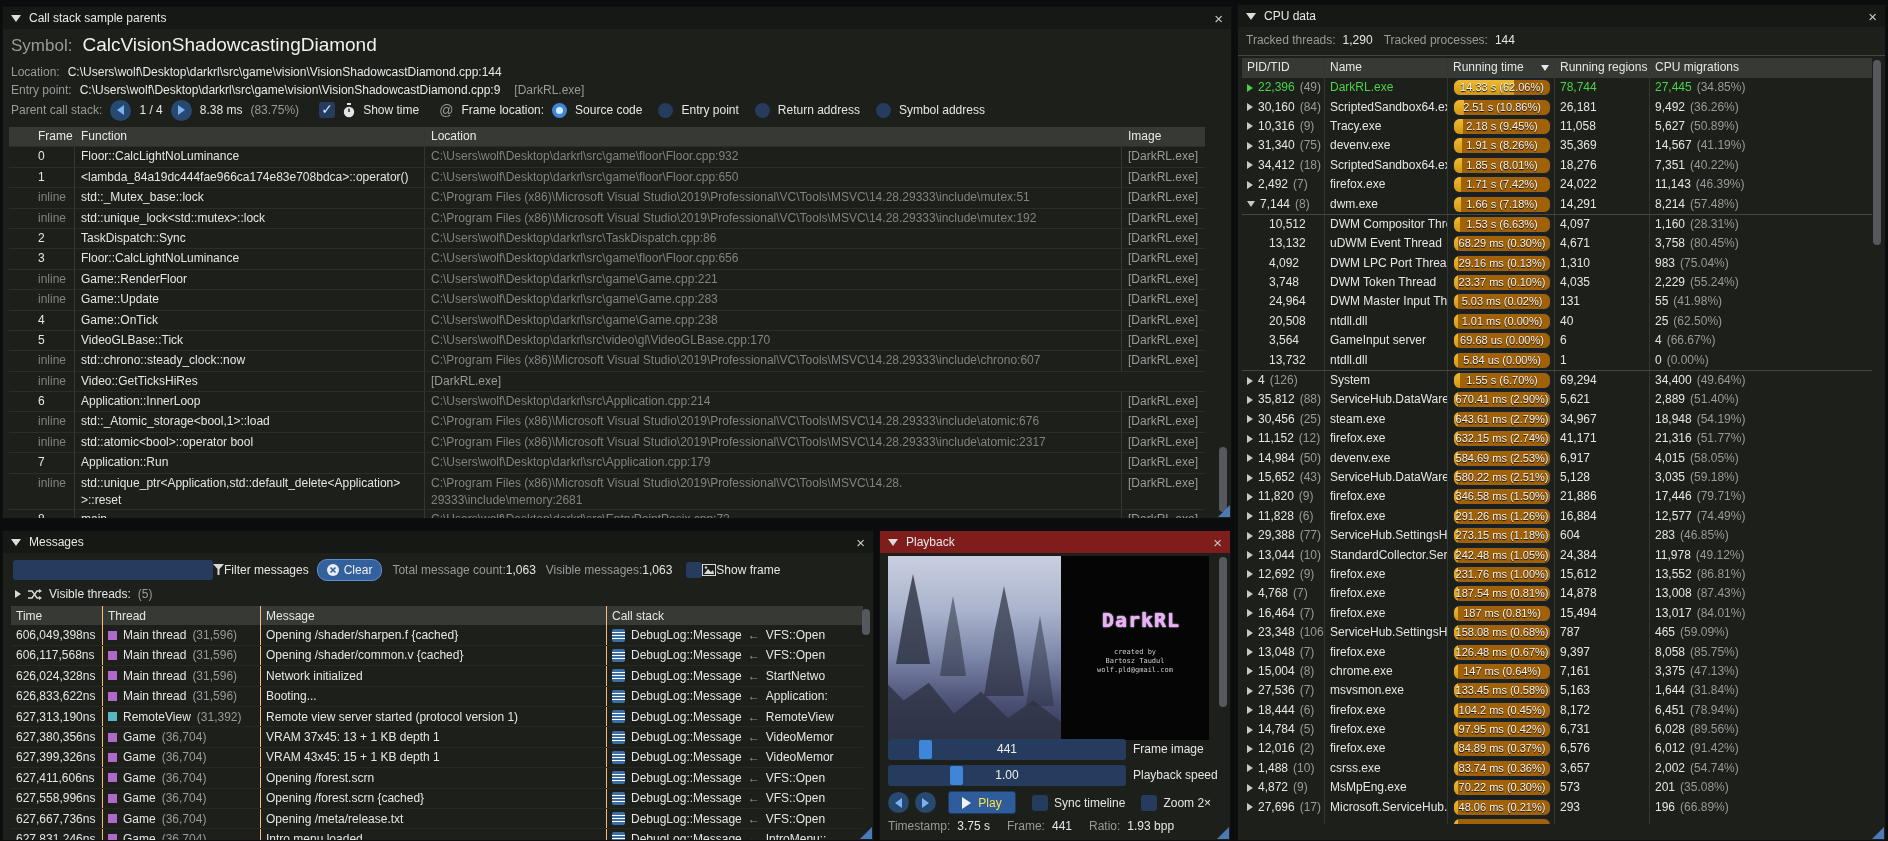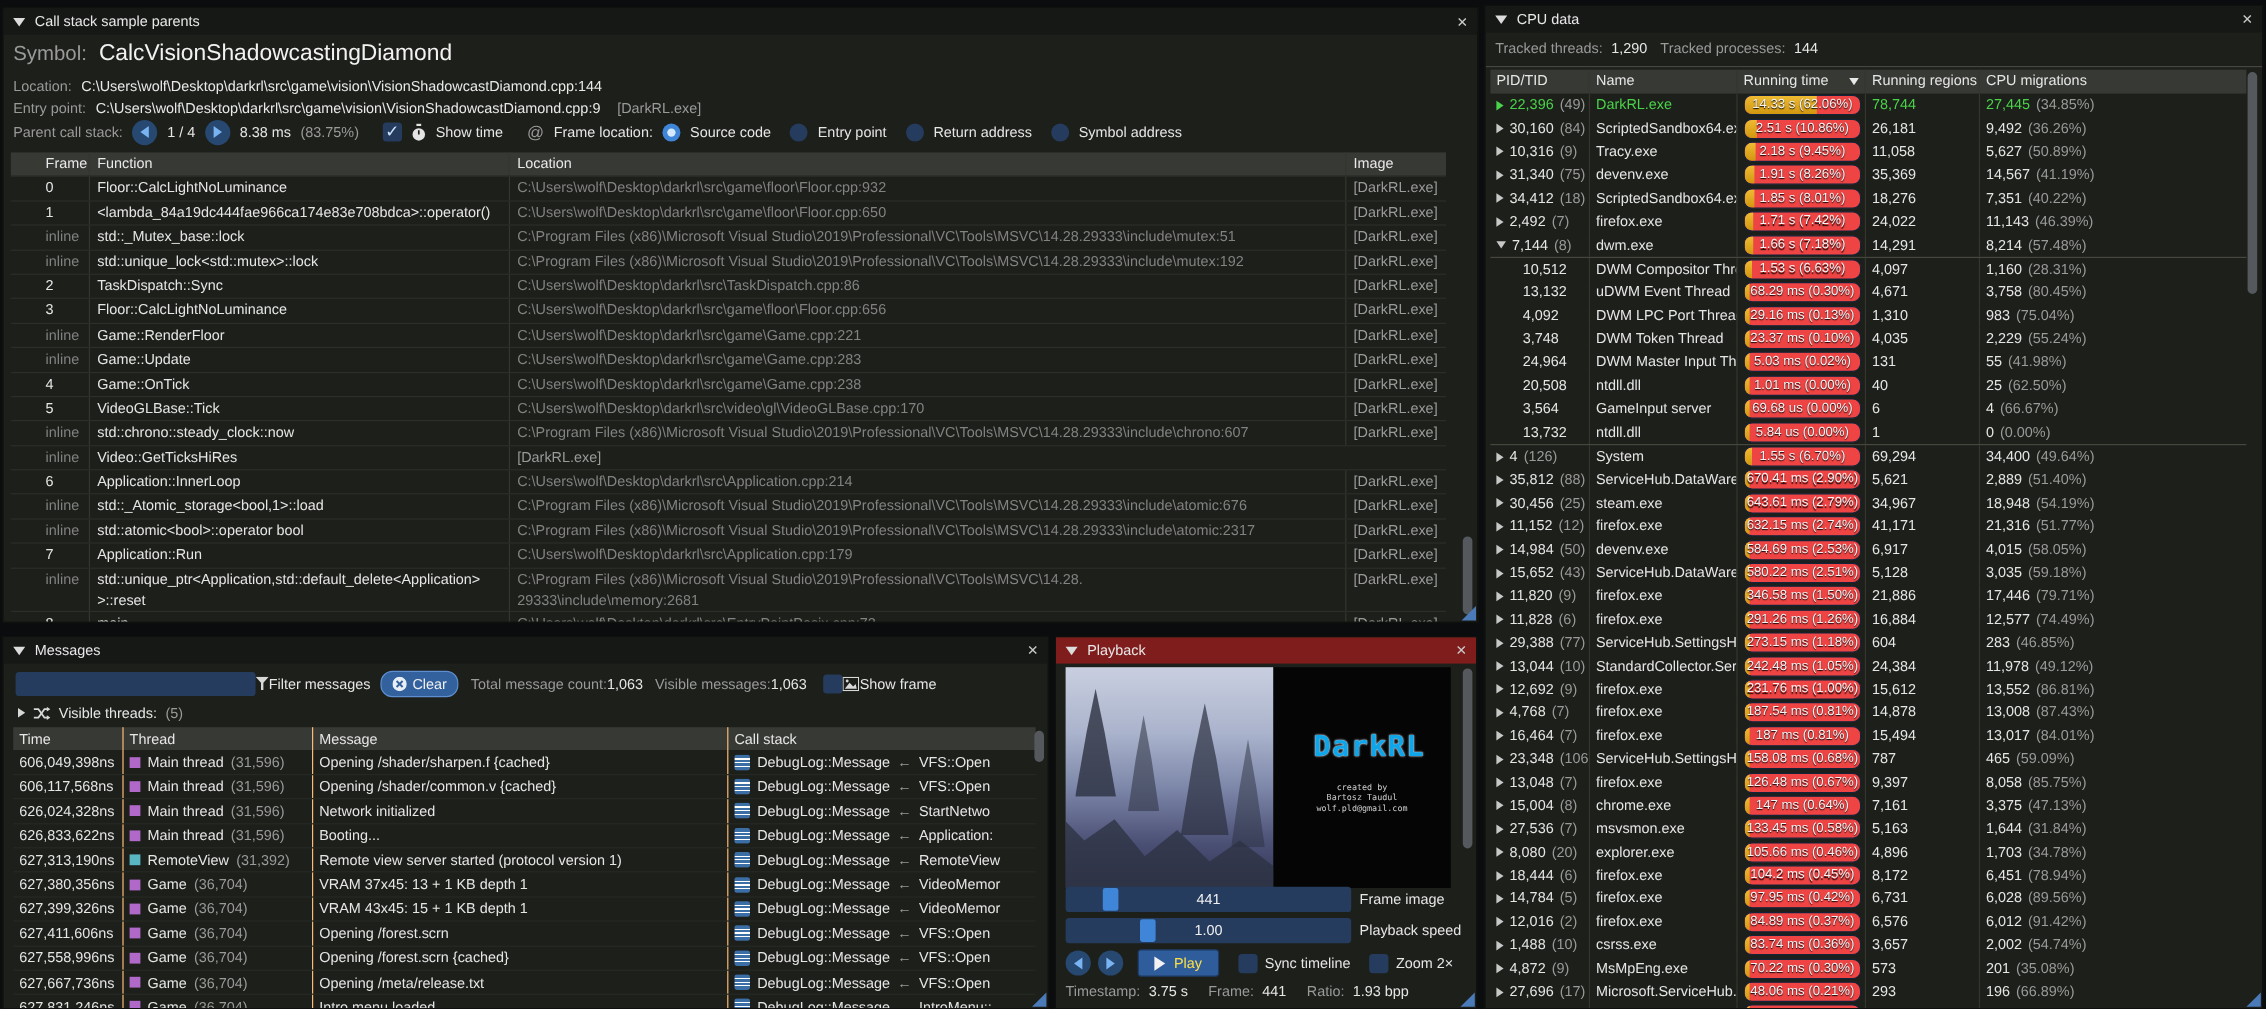--- a/index.html
+++ b/index.html
@@ -58,21 +58,21 @@
   .lsticon{width:13px;height:13px;border-radius:2px;background:#3a6ea5;flex:0 0 auto;
      background-image:linear-gradient(#3a6ea5 3px,#fff 3px,#fff 4px,#3a6ea5 4px,#3a6ea5 6px,#fff 6px,#fff 7px,#3a6ea5 7px,#3a6ea5 9px,#fff 9px,#fff 10px,#3a6ea5 10px);}
 
   
   #pb-panel{left:879px;top:530px;width:352px;height:311px;}
   .pb-img{position:absolute;left:8px;top:25px;width:321px;height:184px;display:flex;}
   .pb-forest{width:173px;height:100%;position:relative;overflow:hidden;
     background:linear-gradient(180deg,#c9cfdf 0%,#aab3cc 30%,#7c86a8 55%,#4a4f74 80%,#343757 100%);}
   .tree{position:absolute;background:#2c3140;opacity:.8;}
   .pb-black{width:148px;height:100%;background:#050505;display:flex;flex-direction:column;align-items:center;}
-  .pb-logo{margin-top:52px;font-family:"DejaVu Sans Mono",monospace;font-size:24px;font-weight:bold;letter-spacing:1px;color:#0ea5e9;text-shadow:0 0 2px #c8cede,0 0 1px #eef2ff;margin-left:12px;}
+  .pb-logo{margin-top:52px;font-family:"DejaVu Sans Mono",monospace;font-size:20px;font-weight:bold;letter-spacing:1px;color:#f0abfc;text-shadow:0 0 2px #c8cede,0 0 1px #eef2ff;margin-left:12px;}
   .pb-credit{font-family:"DejaVu Sans Mono",monospace;font-size:7px;color:#cfcfcf;text-align:center;line-height:9px;}
   .pb-credit.first{margin-top:16px;}
   .slider{position:absolute;left:8px;width:238px;height:21px;background:#263c5e;border-radius:3px;}
   .slider .grab{position:absolute;top:1px;width:13px;height:19px;border-radius:2px;background:#3f86d9;}
   .slider .sval{position:absolute;left:0;right:0;top:0;text-align:center;line-height:21px;color:#f0f0f0;}
   .slab{position:absolute;left:253px;line-height:21px;color:#e6e6e6;white-space:nowrap;}
   .pb-btns{position:absolute;left:8px;top:260px;display:flex;align-items:center;gap:6px;}
   .btn-play{display:flex;align-items:center;justify-content:center;gap:7px;width:66px;height:21px;background:#2f5d9b;border:1px solid #1d3a63;border-radius:3px;color:#fde047;}
   .tri-play{width:0;height:0;border-top:6px solid transparent;border-bottom:6px solid transparent;border-left:9px solid #f2f2f2;}
   .pb-ts{position:absolute;left:8px;top:288px;display:flex;gap:7px;white-space:nowrap;}
@@ -85,21 +85,21 @@
   .cpu-row{display:grid;grid-template-columns:82px 123px 107px 95px 215px;}
   .cpu-row .cell{height:19.4px;line-height:19px;padding:0 5px;white-space:nowrap;overflow:hidden;box-sizing:border-box;border-left:1px solid #34362f;display:flex;align-items:center;gap:5px;}
   .cpu-row .cell:first-child{border-left:none;}
   .cpu-row.hdr{background:#373934;height:20px;}
   .cpu-row.sep-top{border-top:1px solid #45473f;}
   .cpu-row.grn .v{color:#4ad24a;}
   .cpu-row .indent{padding-left:27px;}
   .tri-exp{width:0;height:0;border-top:4px solid transparent;border-bottom:4px solid transparent;border-left:6px solid #c8c8c8;flex:0 0 auto;}
   .tri-expd{width:0;height:0;border-left:4px solid transparent;border-right:4px solid transparent;border-top:6px solid #c8c8c8;flex:0 0 auto;}
   .cpu-row.grn .tri-exp{border-left-color:#4ad24a;}
-  .bar{position:relative;width:96px;height:15px;border-radius:7px;background:#ef4444;border:1px solid #15233a;overflow:hidden;flex:0 0 auto;}
+  .bar{position:relative;width:96px;height:15px;border-radius:7px;background:#a16207;border:1px solid #15233a;overflow:hidden;flex:0 0 auto;}
   .bar .fill{position:absolute;left:0;top:0;bottom:0;background:linear-gradient(180deg,#eebb33,#d2960f);}
   .bar .blab{position:absolute;left:0;right:0;top:0;text-align:center;font-size:11px;line-height:15px;color:#f4f4f4;text-shadow:0 1px 1px #000;}
   .tri-sort{width:0;height:0;border-left:4px solid transparent;border-right:4px solid transparent;border-top:6px solid #e8e8e8;margin-left:auto;}
   .ico{flex:0 0 auto;display:inline-flex;}
 </style>
 </head>
 <body>
 
 <div id="stage">
 
@@ -1177,39 +1177,20 @@
             </div>
             <div class="cell v">5,163</div>
             <div class="cell">
               <span class="v">1,644</span>
               <span class="dim">(31.84%)</span>
             </div>
           </div>
           <div class="cpu-row">
             <div class="cell">
               <span class="tri-exp"></span>
-              <span class="v">8,080</span>
-              <span class="dim">(20)</span>
-            </div>
-            <div class="cell v">explorer.exe</div>
-            <div class="cell">
-              <span class="bar">
-                <span class="fill" style="width: max(3.5px, 0.46%);"></span>
-                <span class="blab">105.66 ms (0.46%)</span>
-              </span>
-            </div>
-            <div class="cell v">4,896</div>
-            <div class="cell">
-              <span class="v">1,703</span>
-              <span class="dim">(34.78%)</span>
-            </div>
-          </div>
-          <div class="cpu-row">
-            <div class="cell">
-              <span class="tri-exp"></span>
               <span class="v">18,444</span>
               <span class="dim">(6)</span>
             </div>
             <div class="cell v">firefox.exe</div>
             <div class="cell">
               <span class="bar">
                 <span class="fill" style="width: max(3.5px, 0.45%);"></span>
                 <span class="blab">104.2 ms (0.45%)</span>
               </span>
             </div>

